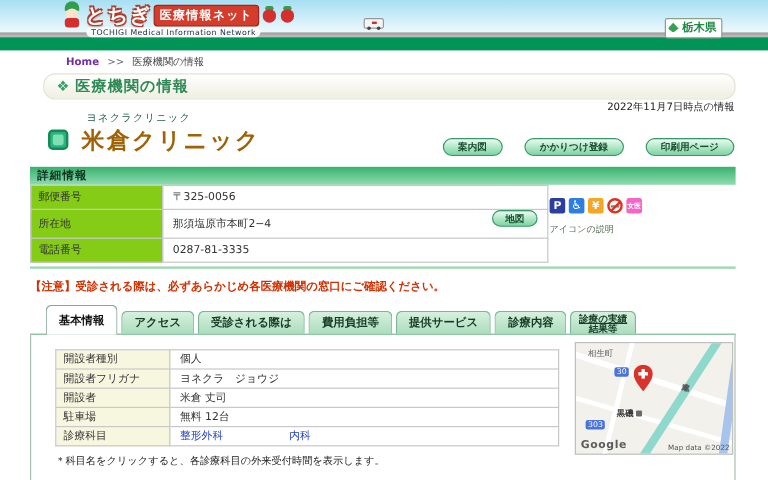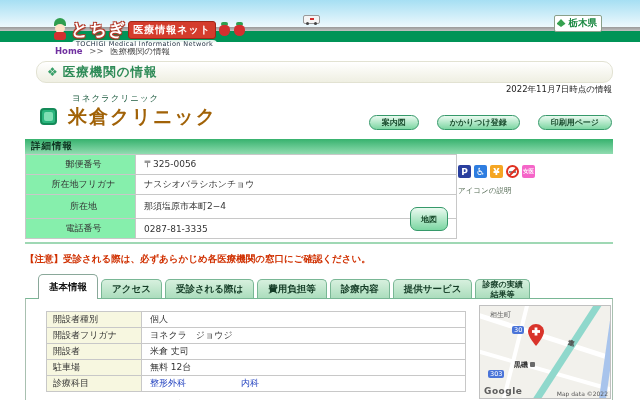--- a/index.html
+++ b/index.html
@@ -4,21 +4,21 @@
 <style>
   * { margin:0; padding:0; box-sizing:border-box; }
   html,body { width:640px; height:400px; overflow:hidden; background:#fff;
     font-family:"DejaVu Sans","Liberation Sans",sans-serif; }
 
   
   .hdr { position:relative; width:640px; height:42px; }
   .sky { height:27px; background:linear-gradient(#a6dff3,#eef9fd); }
   .road { height:4px; background:linear-gradient(#9a9a9a,#c2c2c2); }
   .band { height:11px; background:#009457; }
-  .logo { position:absolute; left:52px; top:18px; display:flex; align-items:flex-start;text-align:right; }
+  .logo { position:absolute; left:52px; top:1px; display:flex; align-items:flex-start;text-align:right; }
   .mascot { width:16px; height:22px; position:relative; margin-right:3px; }
   .mascot .hair { position:absolute; top:0; left:2px; width:12px; height:8px; background:#2f9e4f; border-radius:6px 6px 0 0; }
   .mascot .face { position:absolute; top:6px; left:3px; width:10px; height:9px; background:#ffe3c8; border-radius:50%; }
   .mascot .body { position:absolute; top:14px; left:2px; width:12px; height:8px; background:#d42f2f; border-radius:3px; }
   .site-title { display:flex; align-items:center; }
   .t-tochigi { font-size:17px; font-weight:bold; color:#fff; letter-spacing:1px;
     text-shadow:-1px -1px 0 #b23a2a,1px -1px 0 #b23a2a,-1px 1px 0 #b23a2a,1px 1px 0 #b23a2a,0 2px 2px rgba(120,40,20,.6); }
   .t-net { margin-left:2px; background:#d43c2c; color:#fff; font-size:10px; font-weight:bold;
     padding:1px 4px; border-radius:3px; border:1px solid #9e2517; letter-spacing:1px; }
   .straw { width:13px; height:16px; position:relative; margin-left:2px; }
@@ -61,24 +61,24 @@
   .pill { height:15px; border-radius:8px; border:1px solid #36996a;
     background:linear-gradient(#eafaf0,#7cd6a2); font-size:8px; font-weight:bold; color:#1a4d2e;
     display:flex; align-items:center; padding:0 12px; cursor:pointer; white-space:nowrap; }
 
   
   .detailbar { margin:6px 0 0 25px; width:588px; height:15px;
     background:linear-gradient(#37b26e,#90dcb0); display:flex; align-items:center;
     padding-left:6px; font-size:9.5px; font-weight:bold; color:#0d3320; letter-spacing:1px; }
   .dtable { margin-left:25px; width:432px; border-collapse:collapse; }
   .dtable td { border:1px solid #c8c8c8; font-size:9px; color:#333; }
-  .dtable td.lbl { width:110px; background:#86efac; padding:3px 0 3px 6px;text-align:center; }
+  .dtable td.lbl { width:110px; background:#84cc16; padding:3px 0 3px 6px; }
   .dtable td.val { padding:3px 0 3px 8px; position:relative; }
   .row-addr td { height:24px; }
-  .mapbtn { position:absolute; right:8px; top:12px; height:24px; border-radius:7px; border:1px solid #36996a;
+  .mapbtn { position:absolute; right:8px; top:0; height:14px; border-radius:7px; border:1px solid #36996a;
     background:linear-gradient(#eafaf0,#7cd6a2); font-size:8px; font-weight:bold; color:#1a4d2e; padding:0 10px; cursor:pointer; }
   .greenline { margin:3px 0 0 25px; width:588px; height:2px; background:#9fd8b4; }
 
   .iconrow { position:absolute; left:458px; top:165px; width:150px; }
   .icons { display:flex; gap:3px; }
   .ic { width:13px; height:13px; border-radius:2px; color:#fff; font-size:9px; font-weight:bold;
     display:flex; align-items:center; justify-content:center; }
   .ic-p { background:#2a3f9e; }
   .ic-wc { background:#2e7de0; font-size:10px; }
   .ic-cc { background:#f5a623; }
@@ -90,21 +90,21 @@
 
   
   .notice { margin:9px 0 0 25px; font-size:9.5px; font-weight:bold; color:#d03000; }
 
   
   .tabs { margin:7px 0 0 38px; display:flex; align-items:flex-end; height:26px; }
   .tab { background:linear-gradient(#d7f0de,#a9dcbb); border:1px solid #79b795; border-bottom:none;
     border-radius:5px 5px 0 0; height:20px; margin-right:3px; padding:0 10px;
     font-size:9.5px; font-weight:bold; color:#143c26; display:flex; align-items:center; cursor:pointer; }
   .tab.active { background:#fff; height:25px; color:#111; position:relative; z-index:2; border-color:#8aa89a; }
-  .tab.multiline { flex-direction:column; justify-content:center; line-height:1.15; font-size:8px; padding:0 6px; }
+  .tab.multiline { flex-direction:column; justify-content:flex-end; line-height:1.15; font-size:8px; padding:0 6px;text-decoration:underline; }
 
   
   .panel { margin-left:25px; width:588px; height:130px; border:1px solid #a8c0b0; border-top:1px solid #79b795;
     background:#fff; position:relative; padding:12px 0 0 20px; margin-top:-1px; }
   .btable { width:420px; border-collapse:collapse; }
   .btable td { border:1px solid #c8c8c8; font-size:9px; color:#333; height:16px; }
   .btable td.lbl { width:95px; background:#f7f7e0; padding-left:6px; }
   .btable td.val { padding-left:8px; }
   .btable a { color:#1f3fbf; text-decoration:none; }
   .deptgap { display:inline-block; width:55px; }
@@ -193,24 +193,20 @@
 </div>
 
 <div class="detailbar">詳細情報</div>
 
 <table class="dtable">
   <tbody>
       <tr>
     <td class="lbl">郵便番号</td>
     <td class="val">〒325-0056</td>
   </tr>
-  <tr>
-    <td class="lbl">所在地フリガナ</td>
-    <td class="val">ナスシオバラシホンチョウ</td>
-  </tr>
   <tr class="row-addr">
     <td class="lbl">所在地</td>
     <td class="val">
       <span>那須塩原市本町2−4</span>
       <button class="mapbtn">地図</button>
     </td>
   </tr>
   <tr>
     <td class="lbl">電話番号</td>
     <td class="val">0287-81-3335</td>
@@ -230,22 +226,22 @@
   <a class="ic-caption" href="#">アイコンの説明</a>
 </div>
 
 <div class="notice">【注意】受診される際は、必ずあらかじめ各医療機関の窓口にご確認ください。</div>
 
 <div class="tabs">
   <div class="tab active">基本情報</div>
   <div class="tab">アクセス</div>
   <div class="tab">受診される際は</div>
   <div class="tab">費用負担等</div>
+  <div class="tab">提供サービス</div>
   <div class="tab">診療内容</div>
-  <div class="tab">提供サービス</div>
   <div class="tab multiline">
     <span>診療の実績</span>
     <span>結果等</span>
   </div>
 </div>
 
 <div class="panel">
   <table class="btable">
     <tbody>
         <tr>

